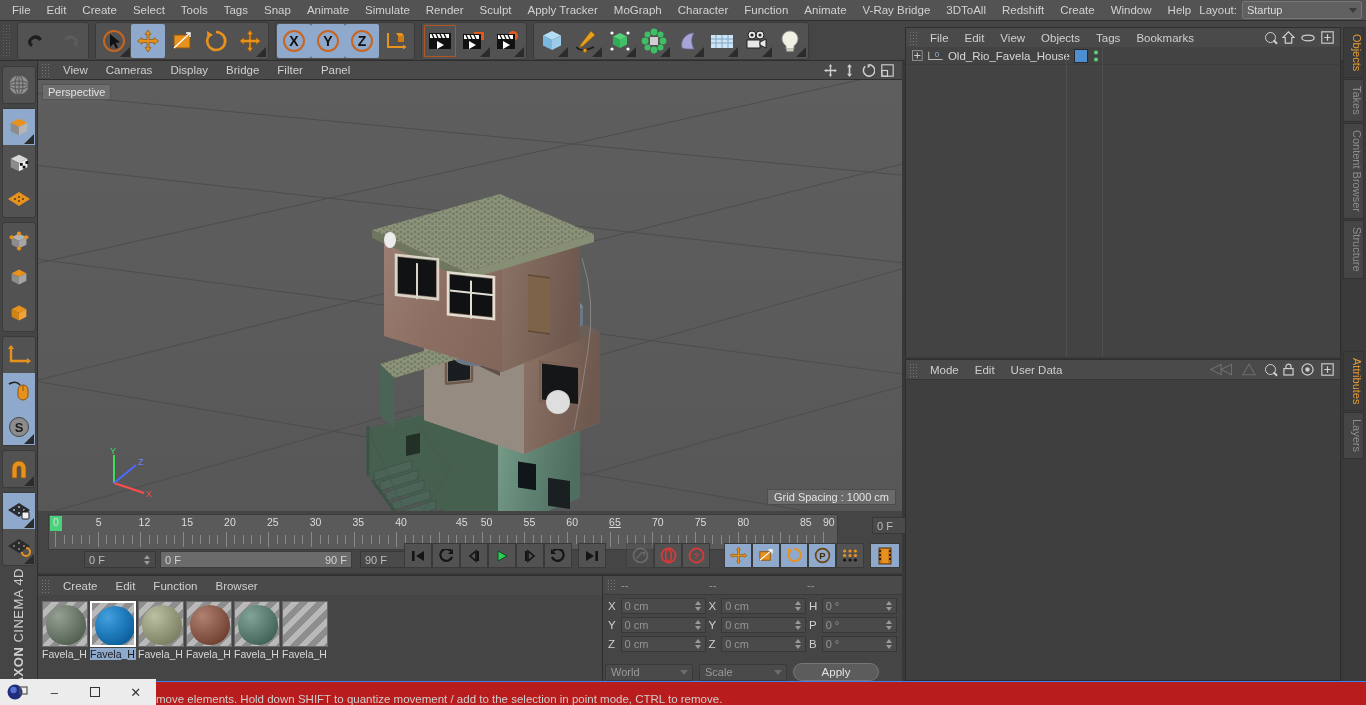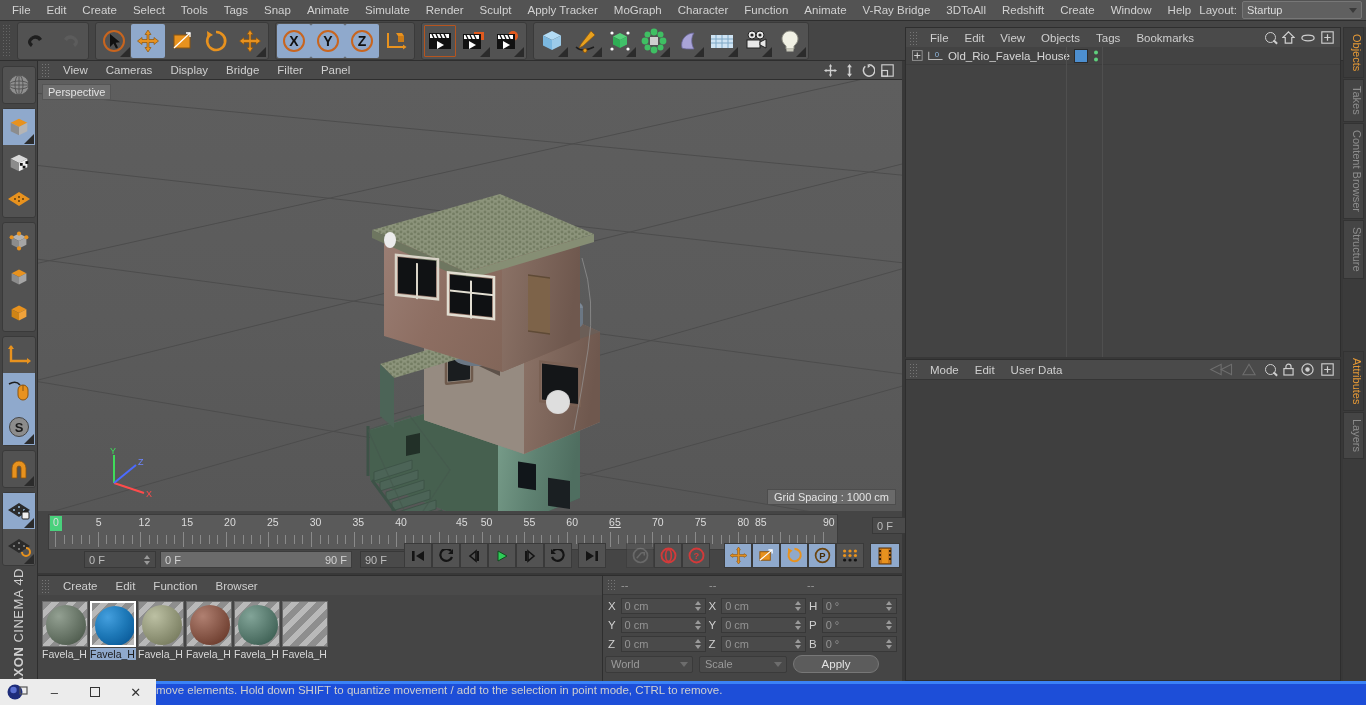--- a/index.html
+++ b/index.html
@@ -169,21 +169,21 @@
     background-image: radial-gradient(#767676 1px, transparent 1px); background-size: 3px 3px; }
   .coord-head .dash { color: #9a9a9a; font-size: 11px; }
   .coord-rows { padding: 3px 5px 0 5px; }
   .crow { display: flex; align-items: center; gap: 3px; margin-bottom: 3px; }
   .clab { width: 10px; font-size: 11.5px; color: #d0d0d0; }
   .cfield {
     height: 16px; background: #4a4a4a; border: 1px solid #383838;
     display: flex; align-items: center; padding: 0 3px; color: #949494; font-size: 11px;
   }
   .cf1 { width: 88px; } .cf2 { width: 88px; } .cf3 { width: 78px; }
-  .crow-bottom { display: flex; align-items: center; gap: 6px; margin-top: 3px; padding: 0 2px; }
+  .crow-bottom { display: flex; align-items: center; gap: 6px; margin-top: 11px; padding: 0 2px; }
   .cdrop { height: 17px; background: #4a4a4a; border: 1px solid #3a3a3a; border-radius: 2px;
     display: flex; align-items: center; padding: 0 5px; color: #9b9b9b; font-size: 11px; position: relative; }
   .cdrop .cav { position: absolute; right: 4px; width:0;height:0;
     border-left:4px solid transparent;border-right:4px solid transparent;border-top:5px solid #6d6d6d; }
   .cbtn { height: 18px; background: #5c5c5c; border: 1px solid #777; border-radius: 9px;
     display: flex; align-items: center; justify-content: center; color: #e3e3e3; font-size: 11.5px; }
 
   
   .objpanel { position: absolute; left: 905px; top: 27px; width: 436px; height: 330px; background: #3f3f3f;
     border: 1px solid #2e2e2e; }
@@ -208,21 +208,21 @@
 
   
   .docktabs { position: absolute; left: 1343px; top: 27px; width: 23px; height: 654px; background: #3b3b3b; }
   .dtab { writing-mode: vertical-rl; text-orientation: mixed;
     width: 21px; padding: 6px 0; font-size: 11px; color: #8e8e8e;
     background: #454545; border: 1px solid #333; margin-bottom: 1px; text-align: center; }
   .dtab.active { color: #e79a36; background: #3b3b3b; }
 
   
   .statusbar { position: absolute; left: 0; top: 681px; width: 1366px; height: 24px;
-    background: #1d4ed8; border-top: 3px solid #3b82f6; display: flex; align-items: flex-start; }
+    background: #b91c1c; border-top: 1px solid #3b82f6; display: flex; align-items: flex-end; }
   .status-text { font-size: 11.5px; color: #cfcfcf; padding-left: 156px; white-space: nowrap; }
   .wincontrols { position: absolute; left: 0; top: 679px; width: 156px; height: 26px;
     background: #ececec; display: flex; align-items: center; }
   .wc-logo { width: 34px; display:flex; align-items:center; justify-content:center; gap:1px; }
   .wc-btn { flex: 1; display: flex; align-items: center; justify-content: center; color: #333; font-size: 13px; }
   .wc-sq { width: 10px; height: 10px; border: 1.4px solid #333; }
 </style>
 </head>
 <body>
 
@@ -766,21 +766,21 @@
           <div class="tl-tick-lbl" style="left: 303.444px;">35</div>
           <div class="tl-tick-lbl" style="left: 346.222px;">40</div>
           <div class="tl-tick-lbl" style="left: 407px;">45</div>
           <div class="tl-tick-lbl" style="left: 431.778px;">50</div>
           <div class="tl-tick-lbl" style="left: 474.556px;">55</div>
           <div class="tl-tick-lbl" style="left: 517.333px;">60</div>
           <div class="tl-tick-lbl" style="left: 560.111px; text-decoration: underline;">65</div>
           <div class="tl-tick-lbl" style="left: 602.889px;">70</div>
           <div class="tl-tick-lbl" style="left: 645.667px;">75</div>
           <div class="tl-tick-lbl" style="left: 688.444px;">80</div>
-          <div class="tl-tick-lbl" style="left: 706px;">85</div>
+          <div class="tl-tick-lbl" style="left: 751px;">85</div>
           <div class="tl-tick-lbl" style="left: 774px;">90</div>
         </div>
       <div id="tl-ticks">
           <div class="tl-tick" style="left: 6px; top: 17px; width: 1px; height: 15px;"></div>
           <div class="tl-tick" style="left: 14.5333px; top: 20px; width: 1px; height: 9px;"></div>
           <div class="tl-tick" style="left: 23.0667px; top: 20px; width: 1px; height: 9px;"></div>
           <div class="tl-tick" style="left: 31.6px; top: 20px; width: 1px; height: 9px;"></div>
           <div class="tl-tick" style="left: 40.1333px; top: 20px; width: 1px; height: 9px;"></div>
           <div class="tl-tick" style="left: 48.6667px; top: 17px; width: 1px; height: 15px;"></div>
           <div class="tl-tick" style="left: 57.2px; top: 20px; width: 1px; height: 9px;"></div>

